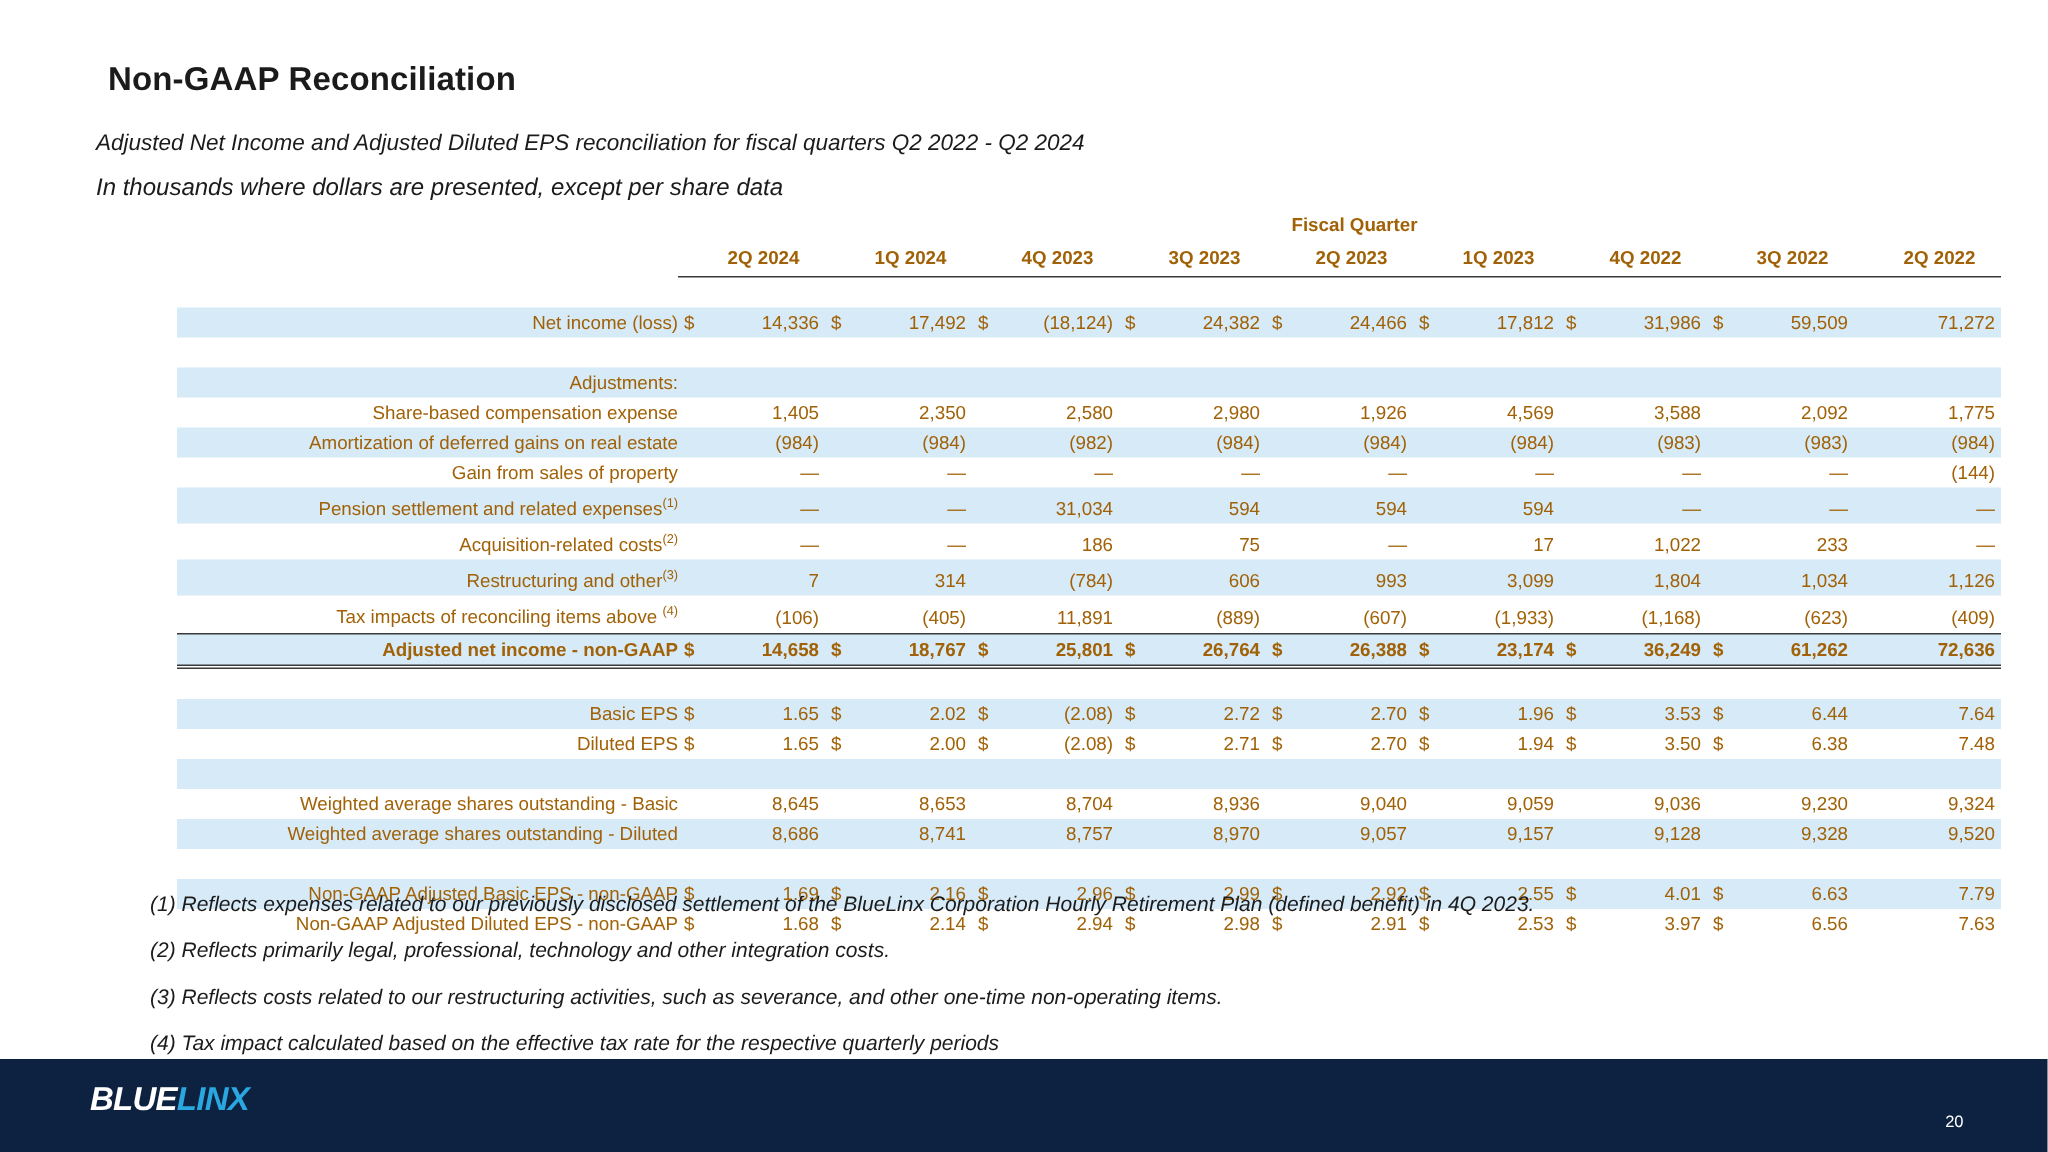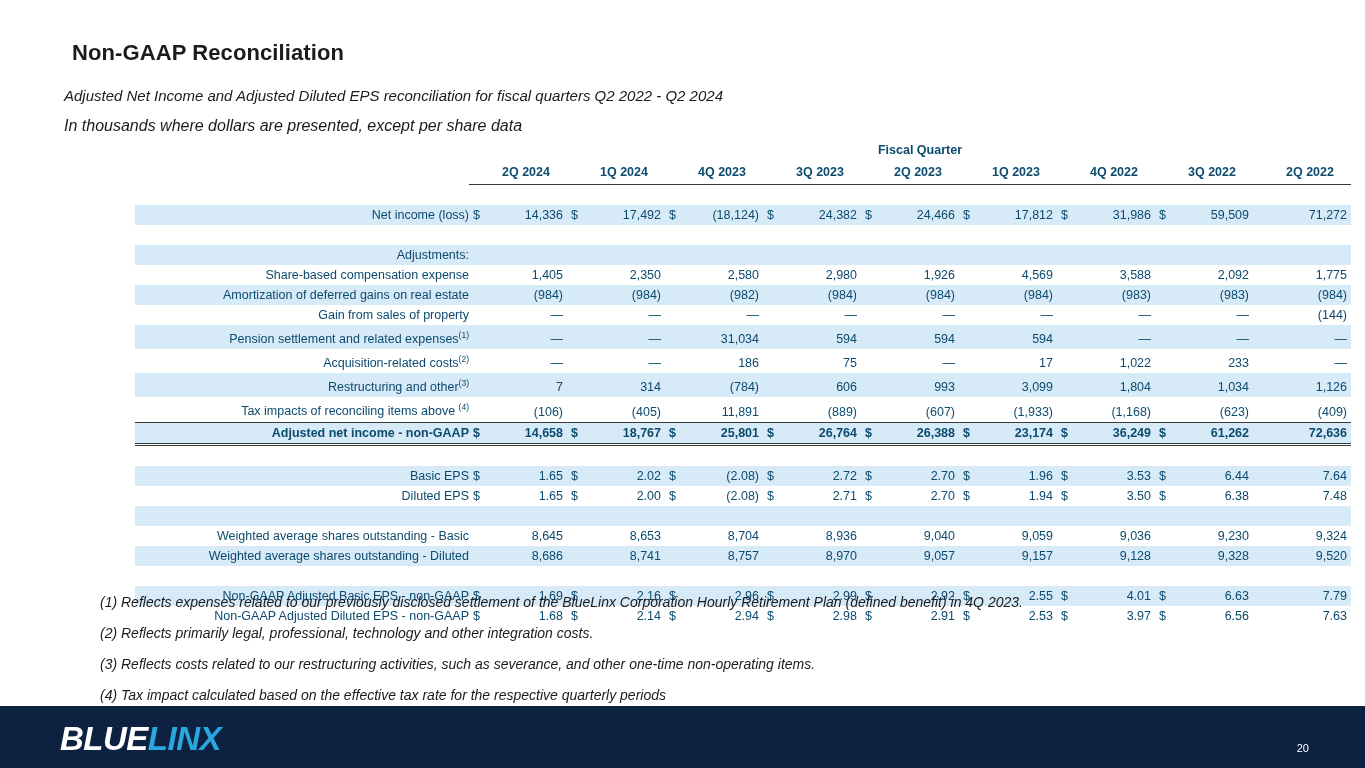--- a/index.html
+++ b/index.html
@@ -49,25 +49,25 @@
   .note-units {
     position: absolute;
     left: 64px;
     top: 117px;
     font-size: 16px;
     font-style: italic;
     color: #1b1b1b;
   }
   table.fin {
     position: absolute;
-    left: 135px;
+    left: 118px;
     top: 140px;
     border-collapse: collapse;
     font-size: 12.5px;
-    color: #0c4a6e;
+    color: #a16207;
   }
   table.fin td {
     padding: 0;
     vertical-align: bottom;
     white-space: nowrap;
     height: 20px;
     line-height: 20px;
   }
   .lbl {
     width: 322px;
@@ -126,21 +126,21 @@
     left: 0;
     bottom: 0;
     width: 1365px;
     height: 62px;
     background: #0d2240;
   }
   .logo {
     position: absolute;
     left: 60px;
     top: 14px;
-    font-size: 33px;
+    font-size: 22px;
     font-weight: bold;
     font-style: italic;
     letter-spacing: -0.5px;
   }
   .logo .blue { color: #ffffff; }
   .logo .linx { color: #2aa7df; }
   .pagenum {
     position: absolute;
     right: 56px;
     top: 26px;

